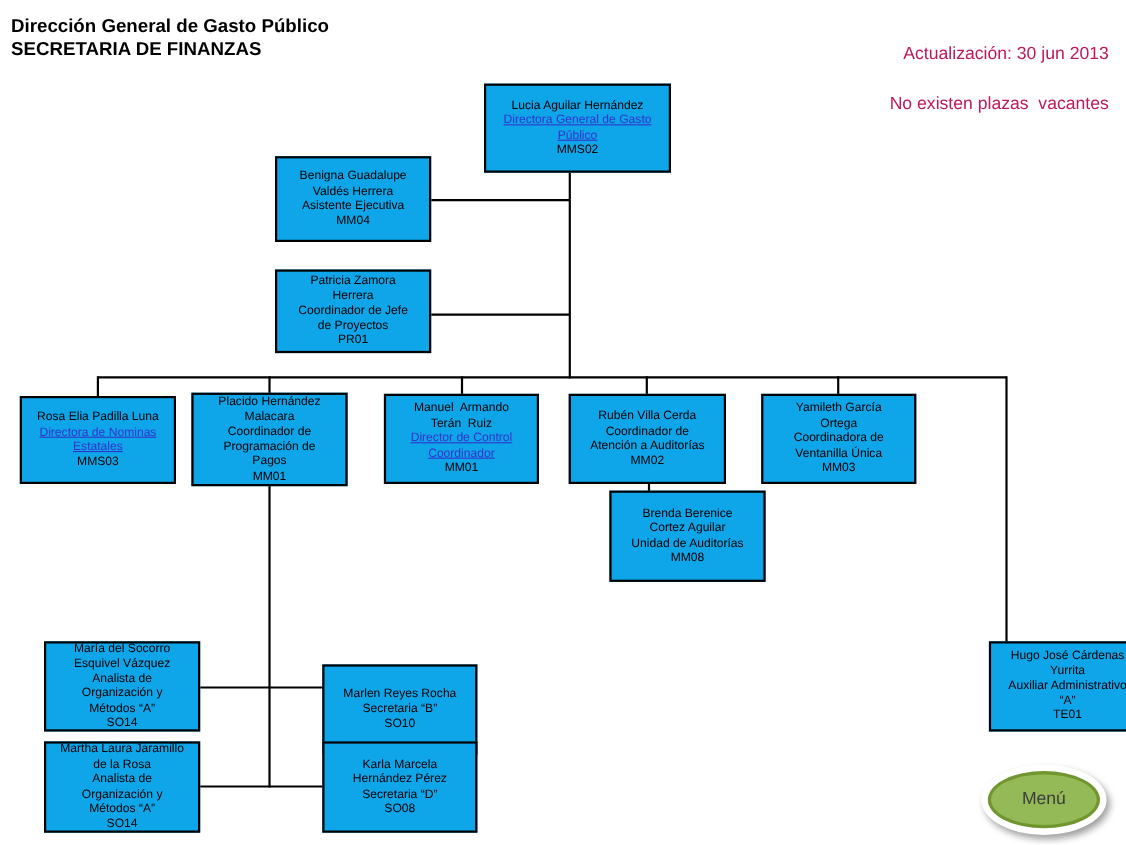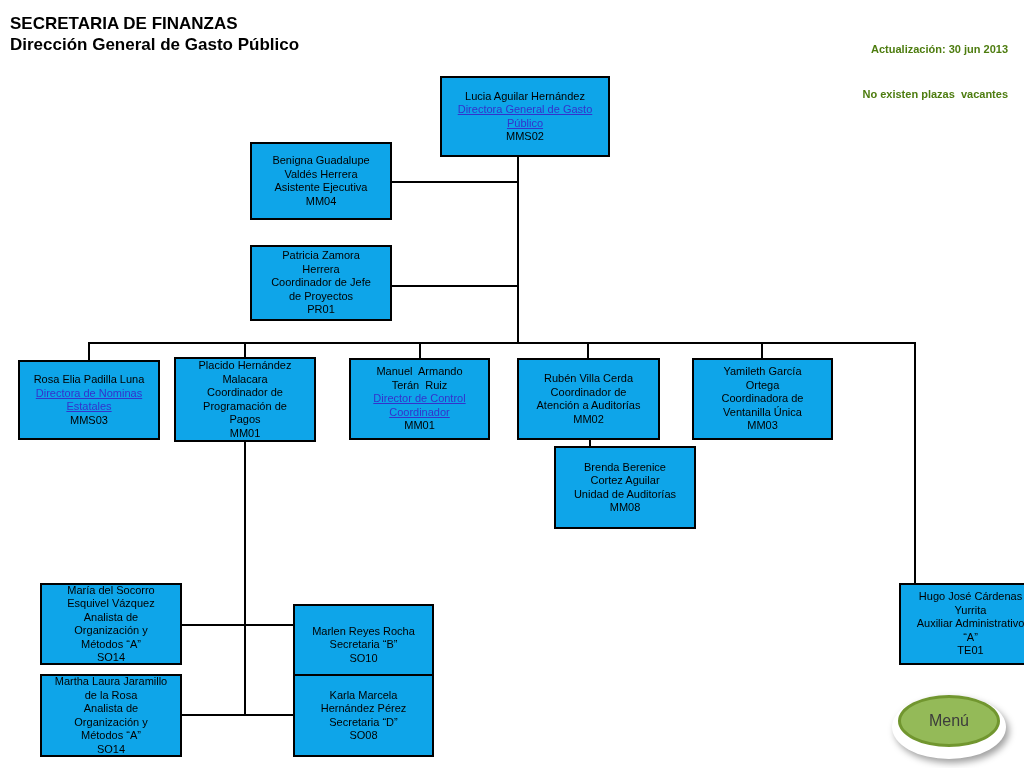--- a/index.html
+++ b/index.html
@@ -8,48 +8,48 @@
     --menu-fill:#94ba58;
     --menu-border:#71962f;
     --menu-text:#3c3c3c;
   }
   html,body{margin:0;padding:0;background:#fff;}
   .canvas{
     position:relative;width:1024px;height:768px;background:#ffffff;
     font-family:"Liberation Sans",sans-serif;overflow:hidden;
   }
   .header{position:absolute;left:10px;top:13px;font-weight:bold;font-size:17px;line-height:21px;color:#000;}
-  .update-info{position:absolute;right:16px;top:12px;text-align:right;font-weight:bold;font-size:11px;line-height:15px;color:#4d7c0f;white-space:pre;}
+  .update-info{position:absolute;right:16px;top:12px;text-align:right;font-weight:normal;font-size:16px;line-height:15px;color:#be185d;white-space:pre;}
   svg.connectors{position:absolute;left:0;top:0;}
   .node{
     position:absolute;background:#0ea5e9;border:2px solid #000;box-sizing:border-box;
     display:flex;align-items:center;justify-content:center;
   }
   .node-lines{display:flex;flex-direction:column;justify-content:center;align-items:center;width:100%;height:100%;padding:2px 0;box-sizing:border-box;}
   .node.spread .node-lines{justify-content:center;}
   .node-line{font-size:11px;line-height:13.5px;text-align:center;white-space:pre;color:#000;}
   .node-line.link{color:var(--link);text-decoration:underline;cursor:pointer;}
   .menu-btn{
     position:absolute;right:18px;bottom:9px;width:114px;height:64px;background:#fff;border-radius:50%;
-    box-shadow:3px 4px 7px rgba(0,0,0,.38);display:flex;align-items:flex-start;justify-content:center;cursor:pointer;
+    box-shadow:3px 4px 7px rgba(0,0,0,.38);display:flex;align-items:center;justify-content:center;cursor:pointer;
   }
   .menu-inner{
     width:102px;height:52px;border-radius:50%;background:var(--menu-fill);border:3px solid var(--menu-border);
     box-sizing:border-box;display:flex;align-items:center;justify-content:center;
   }
   .menu-label{font-size:16px;color:var(--menu-text);}
 </style>
 </head>
 <body>
 
 <div class="canvas">
 
   <div class="header">
+    <div>Dirección General de Gasto Público</div>
     <div>SECRETARIA DE FINANZAS</div>
-    <div>Dirección General de Gasto Público</div>
   </div>
 
   <div class="update-info">
     <div>Actualización: 30 jun 2013</div>
     <div>No existen plazas  vacantes</div>
   </div>
 
   <svg class="connectors" width="1024" height="768" stroke="#000000" stroke-width="2">
     <line x1="518" y1="157" x2="518" y2="344"></line>
     <line x1="392" y1="182" x2="518" y2="182"></line>

